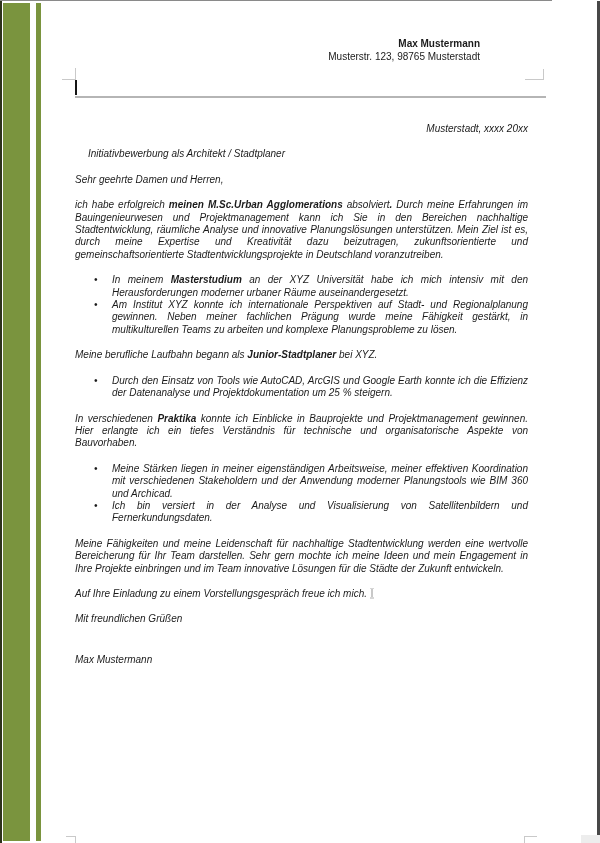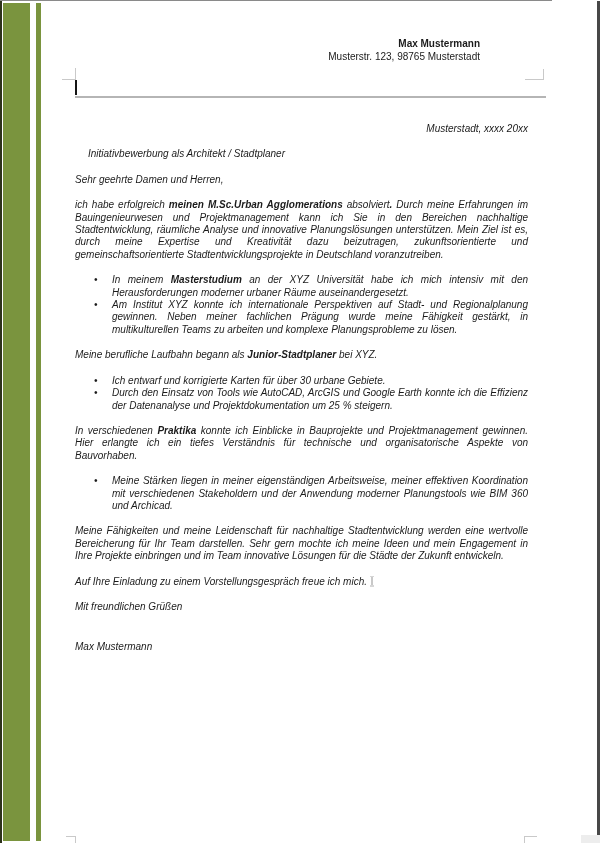--- a/index.html
+++ b/index.html
@@ -78,27 +78,27 @@
     <p>Sehr geehrte Damen und Herren,</p>
 
     <p class="body"><span>ich habe erfolgreich </span><b>meinen M.Sc.Urban Agglomerations</b><span> absolviert</span><b>.</b><span> Durch meine Erfahrungen im Bauingenieurwesen und Projektmanagement kann ich Sie in den Bereichen nachhaltige Stadtentwicklung, räumliche Analyse und innovative Planungslösungen unterstützen. Mein Ziel ist es, durch meine Expertise und Kreativität dazu beizutragen, zukunftsorientierte und gemeinschaftsorientierte Stadtentwicklungsprojekte in Deutschland voranzutreiben.</span></p>
     <ul>
         <li><span>In meinem </span><b>Masterstudium</b><span> an der XYZ Universität habe ich mich intensiv mit den Herausforderungen moderner urbaner Räume auseinandergesetzt.</span></li>
         <li><span>Am Institut XYZ konnte ich internationale Perspektiven auf Stadt- und Regionalplanung gewinnen. Neben meiner fachlichen Prägung wurde meine Fähigkeit gestärkt, in multikulturellen Teams zu arbeiten und komplexe Planungsprobleme zu lösen.</span></li>
       </ul>
 
     <p class="body"><span>Meine berufliche Laufbahn begann als </span><b>Junior-Stadtplaner</b><span> bei XYZ.</span></p>
     <ul>
-        <li><span>Ich entwarf und korrigierte Karten für über 30 urbane Gebiete.</span></li>
         <li><span>Durch den Einsatz von Tools wie AutoCAD, ArcGIS und Google Earth konnte ich die Effizienz der Datenanalyse und Projektdokumentation um 25 % steigern.</span></li>
       </ul>
 
     <p class="body"><span>In verschiedenen </span><b>Praktika</b><span> konnte ich Einblicke in Bauprojekte und Projektmanagement gewinnen. Hier erlangte ich ein tiefes Verständnis für technische und organisatorische Aspekte von Bauvorhaben.</span></p>
     <ul>
         <li><span>Meine Stärken liegen in meiner eigenständigen Arbeitsweise, meiner effektiven Koordination mit verschiedenen Stakeholdern und der Anwendung moderner Planungstools wie BIM 360 und Archicad.</span></li>
+        <li><span>Ich bin versiert in der Analyse und Visualisierung von Satellitenbildern und Fernerkundungsdaten.</span></li>
       </ul>
 
     <p class="body"><span>Meine Fähigkeiten und meine Leidenschaft für nachhaltige Stadtentwicklung werden eine wertvolle Bereicherung für Ihr Team darstellen. Sehr gern mochte ich meine Ideen und mein Engagement in Ihre Projekte einbringen und im Team innovative Lösungen für die Städte der Zukunft entwickeln.</span></p>
 
     <p><span>Auf Ihre Einladung zu einem Vorstellungsgespräch freue ich mich.</span><span class="bookmark"></span></p>
 
     <p>Mit freundlichen Grüßen</p>
     <p class="signature">Max Mustermann</p>
   </div>
 </div>

